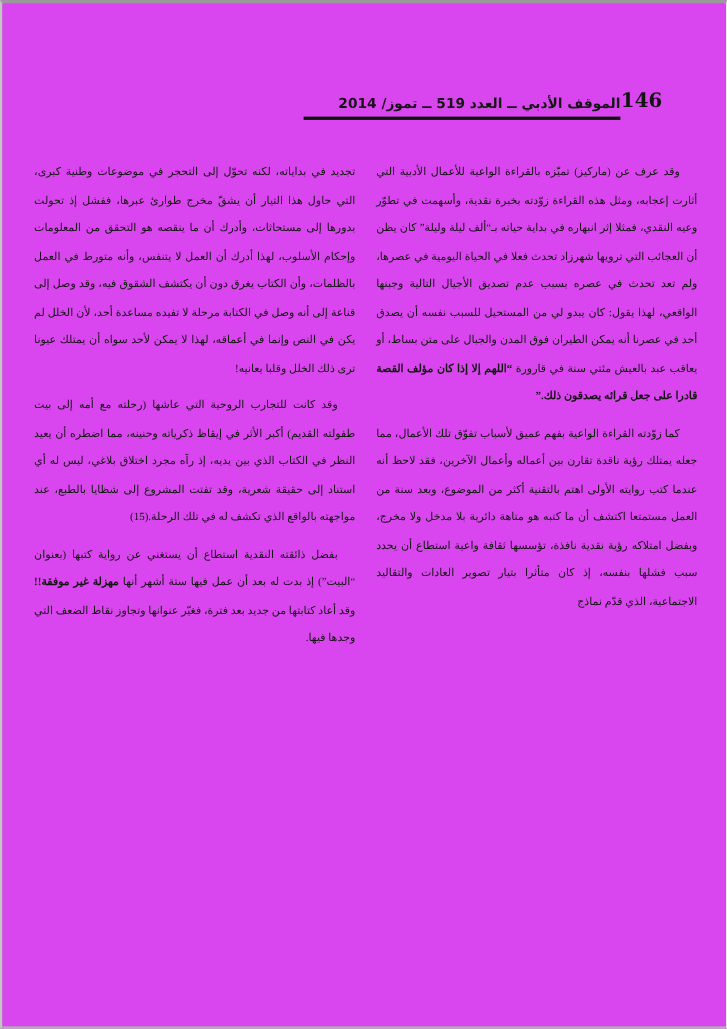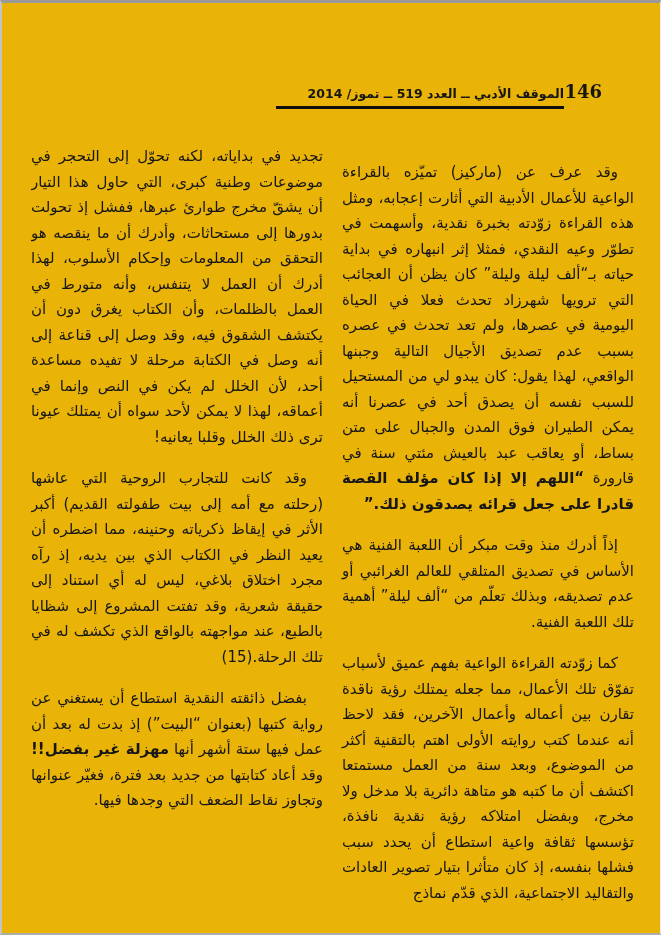--- a/index.html
+++ b/index.html
@@ -8,21 +8,21 @@
     width: 661px;
     height: 935px;
     background: #ffffff;
     overflow: hidden;
     font-family: "DejaVu Sans", sans-serif;
   }
   .page {
     position: absolute;
     inset: 0;
     box-sizing: border-box;
-    background: #eab308;
+    background: #d946ef;
     border-top: 3px solid #9a9a9a;
     border-left: 2px solid #c4c4c4;
     border-bottom: 2px solid #adadad;
     border-right: 1px solid #ededed;
     color: #151515;
   }
   
   .journal-title {
     position: absolute;
     top: 83px;
@@ -56,51 +56,50 @@
     flex-direction: row;
     gap: 19px;
     direction: rtl;
     overflow: hidden;
   }
   .col {
     flex: 1 1 0;
     direction: rtl;
     unicode-bidi: embed;
     text-align: justify;
-    font-size: 15px;
+    font-size: 10px;
     line-height: 25.5px;
     color: #161616;
+    font-family: Liberation Serif, serif;
   }
   .para {
     margin: 0 0 8px 0;
   }
   .para.indent {
     text-indent: 16px;
-    margin-top: 16px;
   }
   .para strong {
     font-weight: bold;
   }
 </style>
 </head>
 <body>
 
 <div class="page">
 
   <header>
     <div class="journal-title">الموقف الأدبي ــ العدد 519 ــ تموز/ 2014</div>
     <div class="page-number">146</div>
   </header>
 
   <main class="columns">
     <div class="col" id="col-right">
         <p class="para indent"><span>وقد عرف عن (ماركيز) تميّزه بالقراءة الواعية للأعمال الأدبية التي أثارت إعجابه، ومثل هذه القراءة زوّدته بخبرة نقدية، وأسهمت في تطوّر وعيه النقدي، فمثلا إثر انبهاره في بداية حياته بـ“ألف ليلة وليلة” كان يظن أن العجائب التي ترويها شهرزاد تحدث فعلا في الحياة اليومية في عصرها، ولم تعد تحدث في عصره بسبب عدم تصديق الأجيال التالية وجبنها الواقعي، لهذا يقول: كان يبدو لي من المستحيل للسبب نفسه أن يصدق أحد في عصرنا أنه يمكن الطيران فوق المدن والجبال على متن بساط، أو يعاقب عبد بالعيش مئتي سنة في قارورة </span><strong>“اللهم إلا إذا كان مؤلف القصة قادرا على جعل قرائه يصدقون ذلك.”</strong></p>
-        <p class="para indent"><span>إذاً أدرك منذ وقت مبكر أن اللعبة الفنية هي الأساس في تصديق المتلقي للعالم الغرائبي أو عدم تصديقه، وبذلك تعلّم من “ألف ليلة” أهمية تلك اللعبة الفنية.</span></p>
         <p class="para indent"><span>كما زوّدته القراءة الواعية بفهم عميق لأسباب تفوّق تلك الأعمال، مما جعله يمتلك رؤية ناقدة تقارن بين أعماله وأعمال الآخرين، فقد لاحظ أنه عندما كتب روايته الأولى اهتم بالتقنية أكثر من الموضوع، وبعد سنة من العمل مستمتعا اكتشف أن ما كتبه هو متاهة دائرية بلا مدخل ولا مخرج، وبفضل امتلاكه رؤية نقدية نافذة، تؤسسها ثقافة واعية استطاع أن يحدد سبب فشلها بنفسه، إذ كان متأثرا بتيار تصوير العادات والتقاليد الاجتماعية، الذي قدّم نماذج</span></p>
       </div>
     <div class="col" id="col-left">
         <p class="para"><span>تجديد في بداياته، لكنه تحوّل إلى التحجر في موضوعات وطنية كبرى، التي حاول هذا التيار أن يشقّ مخرج طوارئ عبرها، ففشل إذ تحولت بدورها إلى مستحاثات، وأدرك أن ما ينقصه هو التحقق من المعلومات وإحكام الأسلوب، لهذا أدرك أن العمل لا يتنفس، وأنه متورط في العمل بالظلمات، وأن الكتاب يغرق دون أن يكتشف الشقوق فيه، وقد وصل إلى قناعة إلى أنه وصل في الكتابة مرحلة لا تفيده مساعدة أحد، لأن الخلل لم يكن في النص وإنما في أعماقه، لهذا لا يمكن لأحد سواه أن يمتلك عيونا ترى ذلك الخلل وقلبا يعانيه!</span></p>
         <p class="para indent"><span>وقد كانت للتجارب الروحية التي عاشها (رحلته مع أمه إلى بيت طفولته القديم) أكبر الأثر في إيقاظ ذكرياته وحنينه، مما اضطره أن يعيد النظر في الكتاب الذي بين يديه، إذ رآه مجرد اختلاق بلاغي، ليس له أي استناد إلى حقيقة شعرية، وقد تفتت المشروع إلى شظايا بالطبع، عند مواجهته بالواقع الذي تكشف له في تلك الرحلة.(15)</span></p>
-        <p class="para indent"><span>بفضل ذائقته النقدية استطاع أن يستغني عن رواية كتبها (بعنوان “البيت”) إذ بدت له بعد أن عمل فيها ستة أشهر أنها </span><strong>مهزلة غير بفضل!!</strong><span> وقد أعاد كتابتها من جديد بعد فترة، فغيّر عنوانها وتجاوز نقاط الضعف التي وجدها فيها.</span></p>
+        <p class="para indent"><span>بفضل ذائقته النقدية استطاع أن يستغني عن رواية كتبها (بعنوان “البيت”) إذ بدت له بعد أن عمل فيها ستة أشهر أنها </span><strong>مهزلة غير موفقة!!</strong><span> وقد أعاد كتابتها من جديد بعد فترة، فغيّر عنوانها وتجاوز نقاط الضعف التي وجدها فيها.</span></p>
       </div>
   </main>
 
 </div>
 
 </body></html>

